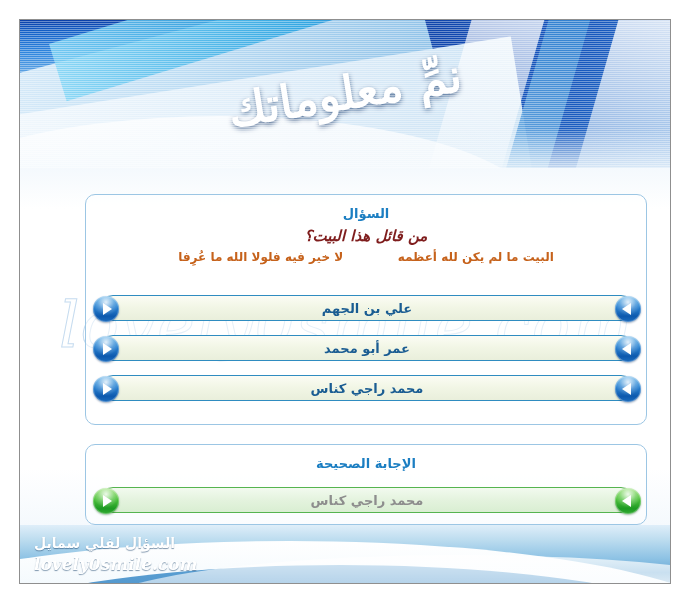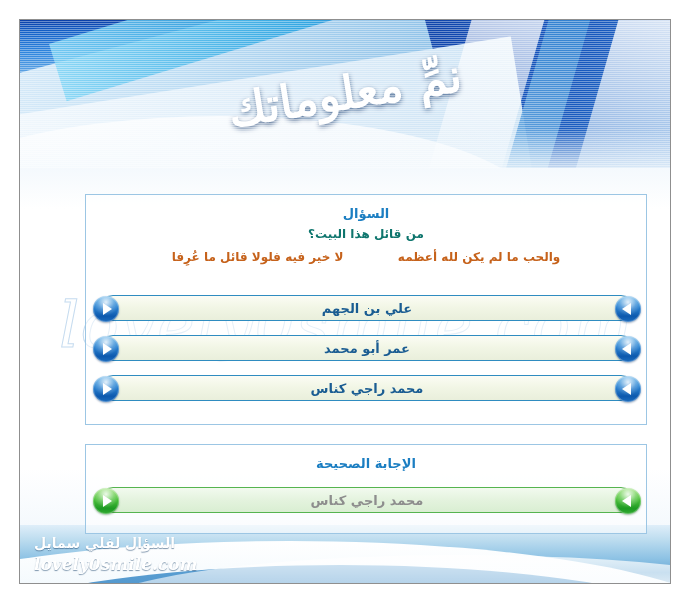--- a/index.html
+++ b/index.html
@@ -77,45 +77,46 @@
     z-index: 3;
     pointer-events: none;
     user-select: none;
   }
 
   
   .panel {
     position: absolute;
     background: rgba(255,255,255,0.55);
     border: 1px solid #9cc6e4;
-    border-radius: 0;
+    border-radius: 10px;
     box-sizing: border-box;
     z-index: 4;
   }
   #panel-question { left: 65px; top: 174px; width: 562px; height: 231px; }
-  #panel-answer  { left: 65px; top: 424px; width: 562px; height: 90px; }
+  #panel-answer  { left: 65px; top: 424px; width: 562px; height: 81px; }
 
   
   .q-title {
     position: absolute;
     left: 0; top: 11px; width: 100%;
     text-align: center;
     font-size: 13px;
     font-weight: bold;
     color: #1b7ec2;
     direction: rtl;
   }
   .q-sub {
     position: absolute;
     left: 0; top: 32px; width: 100%;
     text-align: center;
-    font-size: 12px;
-    font-weight: bold;
-    color: #0f766e;
-    direction: rtl;
+    font-size: 15px;
+    font-weight: bold;
+    color: #7f1d1d;
+    direction: rtl;
+    font-style: italic;
   }
   .q-verse {
     position: absolute;
     left: 0; top: 55px; width: 100%;
     text-align: center;
     font-size: 12px;
     font-weight: bold;
     color: #c6621b;
     direction: rtl;
     white-space: nowrap;
@@ -283,23 +284,23 @@
     </div>
 
     <div class="content-bg"></div>
 
     <div class="watermark">lovely0smile.com</div>
 
     <div class="panel" id="panel-question">
       <div class="q-title">السؤال</div>
       <div class="q-sub">من قائل هذا البيت؟</div>
       <div class="q-verse">
-        <span class="hemistich">والحب ما لم يكن لله أعظمه</span>
+        <span class="hemistich">البيت ما لم يكن لله أعظمه</span>
         <span class="gap"></span>
-        <span class="hemistich">لا خير فيه فلولا قائل ما عُرِفا</span>
+        <span class="hemistich">لا خير فيه فلولا الله ما عُرِفا</span>
       </div>
 
       <div class="opt" id="opt-0">
         <span class="opt-label">علي بن الجهم</span>
         <span class="orb blue right orb-l">
             <span class="tri"></span>
           </span>
         <span class="orb blue left orb-r">
             <span class="tri"></span>
           </span>

